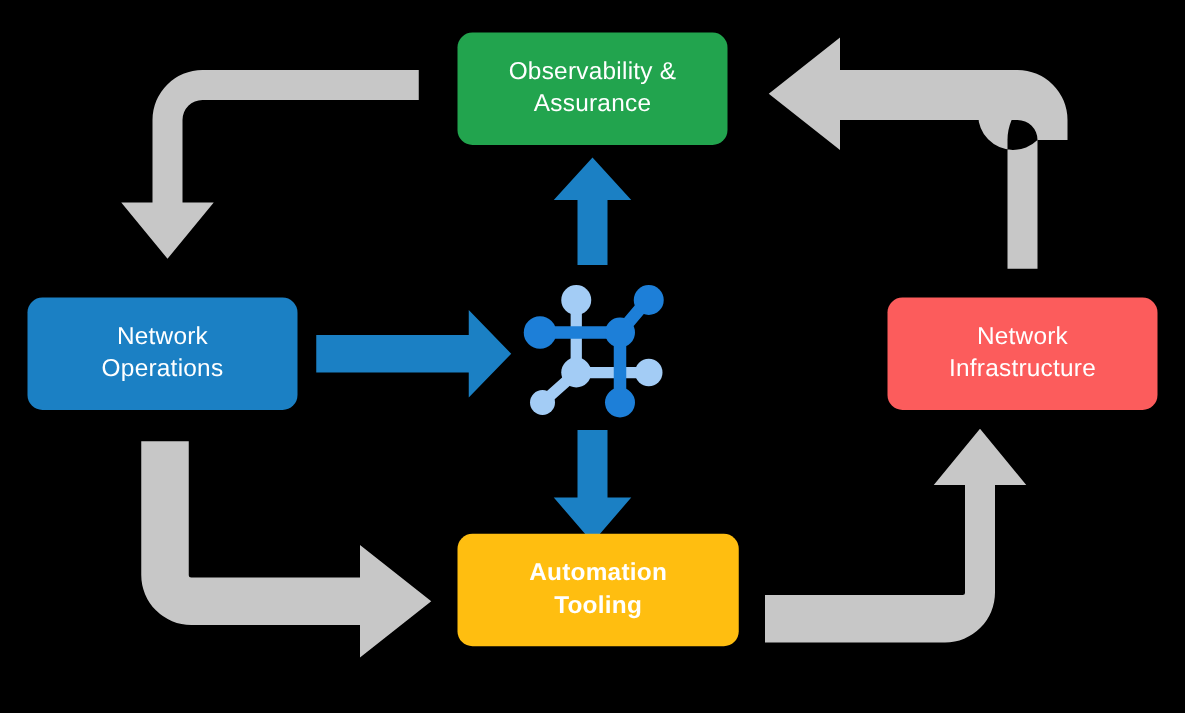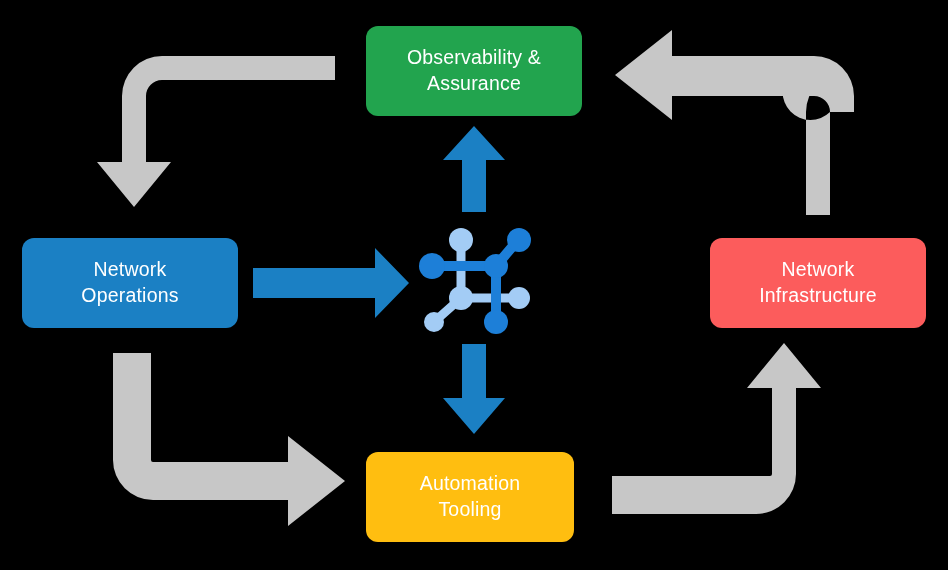--- a/index.html
+++ b/index.html
@@ -58,23 +58,24 @@
     height: 90px;
   }
   #box-infrastructure {
     left: 710px;
     top: 238px;
     width: 216px;
     height: 90px;
   }
   #box-automation {
     left: 366px;
-    top: 452px;
-    width: 208px;
-    height: 90px;
+    top: 427px;
+    width: 225px;
+    height: 90px;
+    font-weight: bold;
   }
   #network-icon {
     position: absolute;
     left: 418px;
     top: 218px;
     width: 120px;
     height: 120px;
     z-index: 6;
   }
 </style>

